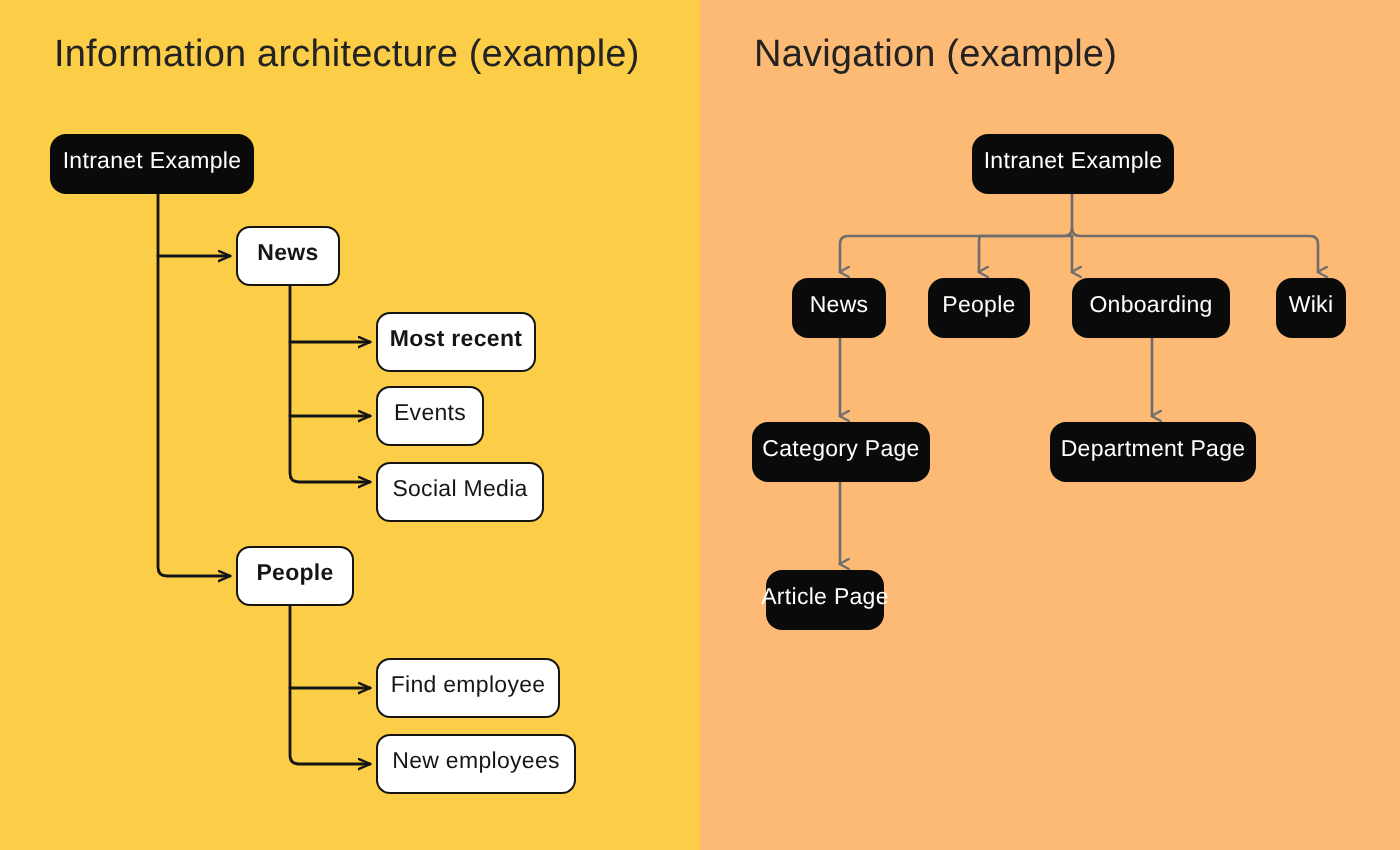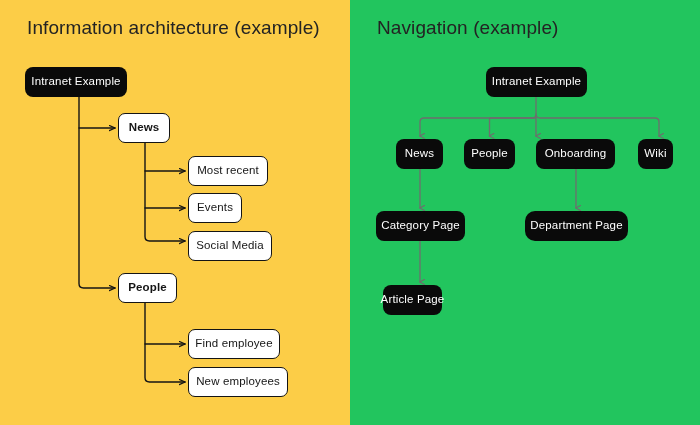--- a/index.html
+++ b/index.html
@@ -23,21 +23,21 @@
     height: 425px;
   }
   #panel-ia {
     left: 0;
     width: 350px;
     background: #FCCD47;
   }
   #panel-nav {
     left: 350px;
     width: 350px;
-    background: #22c55e;
+    background: #fdba74;
   }
   .panel-title {
     position: absolute;
     top: 17px;
     font-size: 19px;
     letter-spacing: 0.1px;
     color: #232323;
     font-weight: 400;
     white-space: nowrap;
   }
@@ -112,21 +112,21 @@
     </svg>
 
     <div class="node dark" style="left:25px; top:67px; width:102px;">
       <span>Intranet Example</span>
     </div>
 
     <div class="node light bold" style="left:118px; top:113px; width:52px;">
       <span>News</span>
     </div>
 
-    <div class="node light" style="left:188px; top:156px; width:80px;">
+    <div class="node light" style="left:188px; top:156px; width:80px;font-weight:bold;">
       <span>Most recent</span>
     </div>
 
     <div class="node light" style="left:188px; top:231px; width:84px;">
       <span>Social Media</span>
     </div>
 
     <div class="node light" style="left:188px; top:193px; width:54px;">
       <span>Events</span>
     </div>
@@ -187,21 +187,21 @@
     </div>
 
     <div class="node dark" style="left:288px; top:139px; width:35px;">
       <span>Wiki</span>
     </div>
 
     <div class="node dark" style="left:26px; top:211px; width:89px;">
       <span>Category Page</span>
     </div>
 
-    <div class="node dark" style="left:175px; top:211px; width:103px;border-radius:10px;">
+    <div class="node dark" style="left:175px; top:211px; width:103px;">
       <span>Department Page</span>
     </div>
 
     <div class="node dark" style="left:33px; top:285px; width:59px;">
       <span>Article Page</span>
     </div>
 
   </div>
 
 </div>

